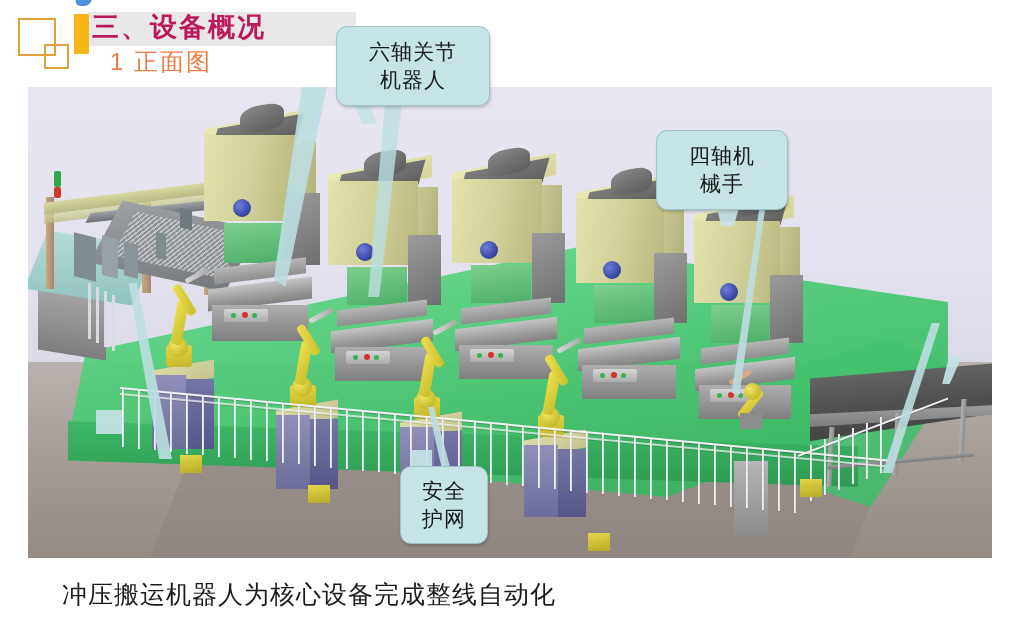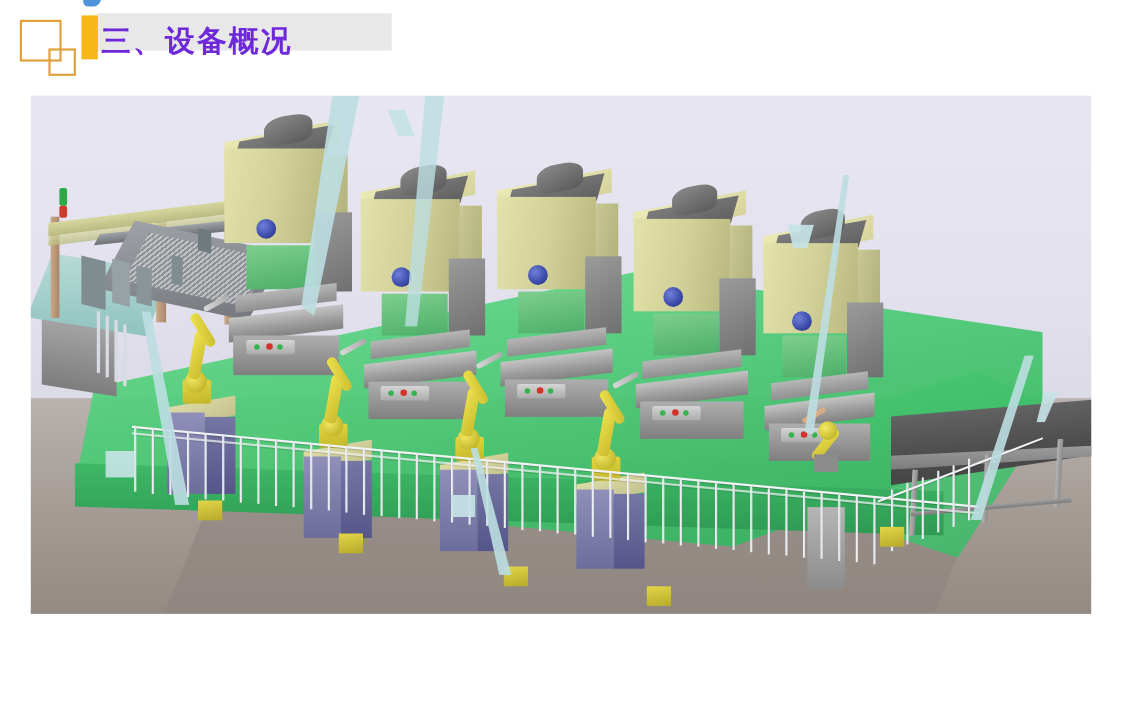--- a/index.html
+++ b/index.html
@@ -28,22 +28,22 @@
   .sq-small{
     position:absolute;left:44px;top:44px;width:21px;height:21px;
     border:2px solid #e0a13c;background:transparent;
   }
   .blue-frag{
     position:absolute;left:76px;top:-8px;width:16px;height:14px;
     background:#2f7fd0;border-radius:2px 2px 6px 6px;
     transform:skewX(-12deg);opacity:.85;
   }
   .hdr-title{
-    position:absolute;left:92px;top:21px;
-    font-size:27px;font-weight:bold;color:#6d28d9;
+    position:absolute;left:92px;top:11px;
+    font-size:27px;font-weight:bold;color:#be185d;
     letter-spacing:2px;line-height:32px;white-space:nowrap;
   }
   .hdr-sub{
     position:absolute;left:110px;top:47px;
     font-size:24px;color:#ef7b45;
     letter-spacing:2px;line-height:30px;white-space:nowrap;
   }
 
   
   .pic{
@@ -156,20 +156,21 @@
 <body>
 
 <div class="slide">
 
   <div class="hdr-graybar"></div>
   <div class="blue-frag"></div>
   <div class="sq-big"></div>
   <div class="sq-small"></div>
   <div class="hdr-bar"></div>
   <div class="hdr-title">三、设备概况</div>
+  <div class="hdr-sub">1  正面图</div>
 
   <div class="pic">
 
     <div class="floor-far"></div>
     <div class="floor-near"></div>
     <div class="floor-shadow"></div>
 
     <div class="plat-right"></div>
     <div class="plat-top"></div>
     <div class="plat-face"></div>
@@ -411,28 +412,41 @@
     <div class="tail-line" style="left:700px;top:72px;width:44px;height:236px;
                 clip-path:polygon(88% 0%, 100% 0%, 26% 100%, 8% 99%);background:#bcdee1;"></div>
     <div class="tail-line" style="left:852px;top:236px;width:60px;height:150px;
                 clip-path:polygon(86% 0%, 100% 0%, 20% 100%, 4% 100%);background:#bcdee1;"></div>
     <div class="tail-line" style="left:96px;top:196px;width:80px;height:176px;
                 clip-path:polygon(6% 0%, 16% 0%, 60% 100%, 44% 100%);background:#bcdee1;opacity:.9;"></div>
     <div class="tail-line" style="left:400px;top:320px;width:50px;height:116px;
                 clip-path:polygon(0% 0%, 12% 0%, 74% 100%, 52% 100%);background:#bcdee1;"></div>
   </div>
 
-
-
-
-
+  <div class="callout" style="left:336px;top:26px;width:152px;height:78px;">
+    <span class="c-txt">六轴关节
+机器人</span>
+  </div>
+
+  <div class="callout" style="left:656px;top:130px;width:130px;height:78px;">
+    <span class="c-txt">四轴机
+械手</span>
+  </div>
+
+
+
+  <div class="callout" style="left:400px;top:466px;width:86px;height:76px;">
+    <span class="c-txt">安全
+护网</span>
+  </div>
 
   <div class="tail" style="left:96px;top:410px;width:26px;height:24px;"></div>
   <div class="tail" style="left:410px;top:450px;width:22px;height:20px;"></div>
   <div class="tail" style="left:940px;top:356px;width:22px;height:28px;
               clip-path:polygon(42% 0%, 100% 0%, 44% 100%, 10% 100%);"></div>
   <div class="tail" style="left:352px;top:100px;width:26px;height:24px;
               clip-path:polygon(0% 0%, 62% 0%, 96% 100%, 40% 100%);"></div>
   <div class="tail" style="left:716px;top:204px;width:24px;height:22px;
               clip-path:polygon(0% 0%, 100% 0%, 74% 100%, 22% 100%);"></div>
 
+  <div class="caption">冲压搬运机器人为核心设备完成整线自动化</div>
 
 </div>
 
 </body></html>

